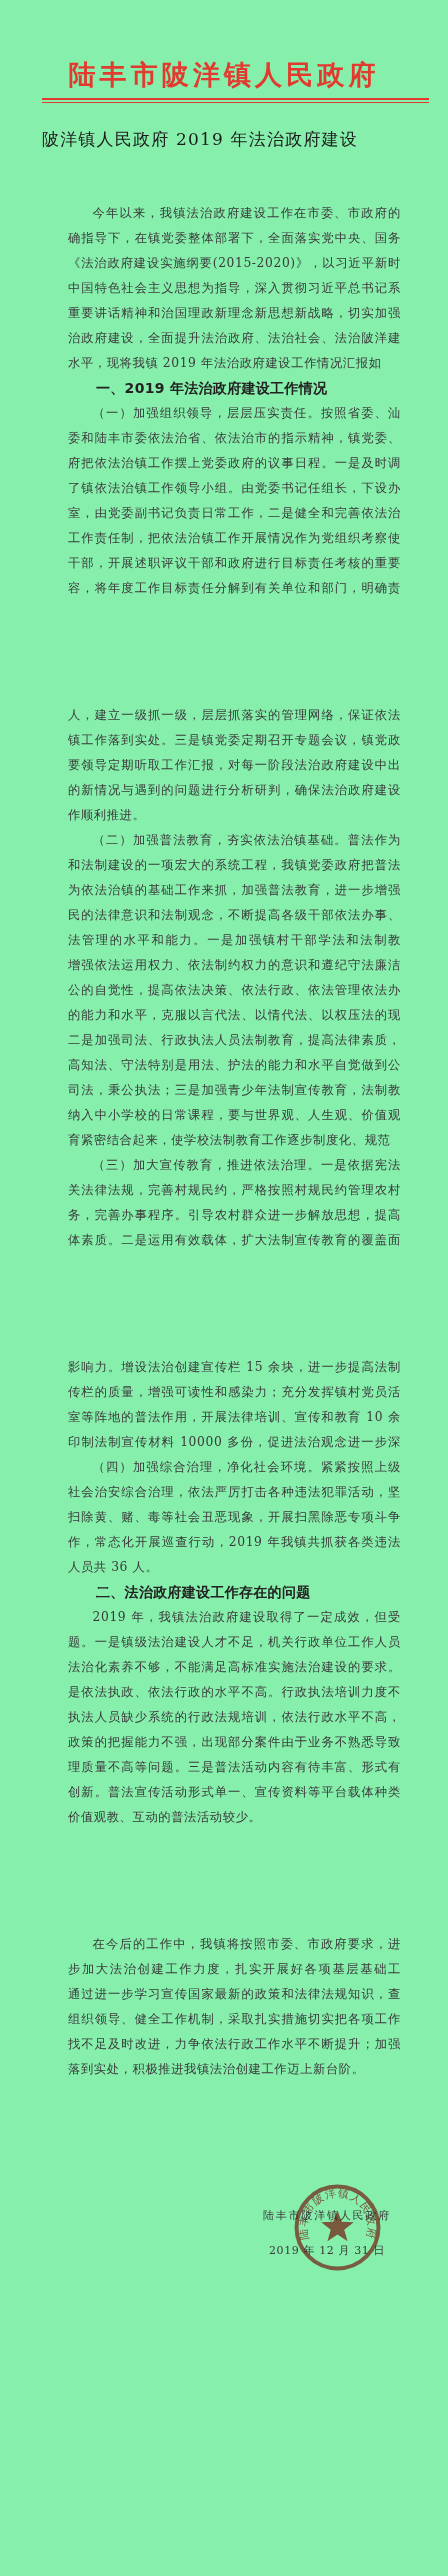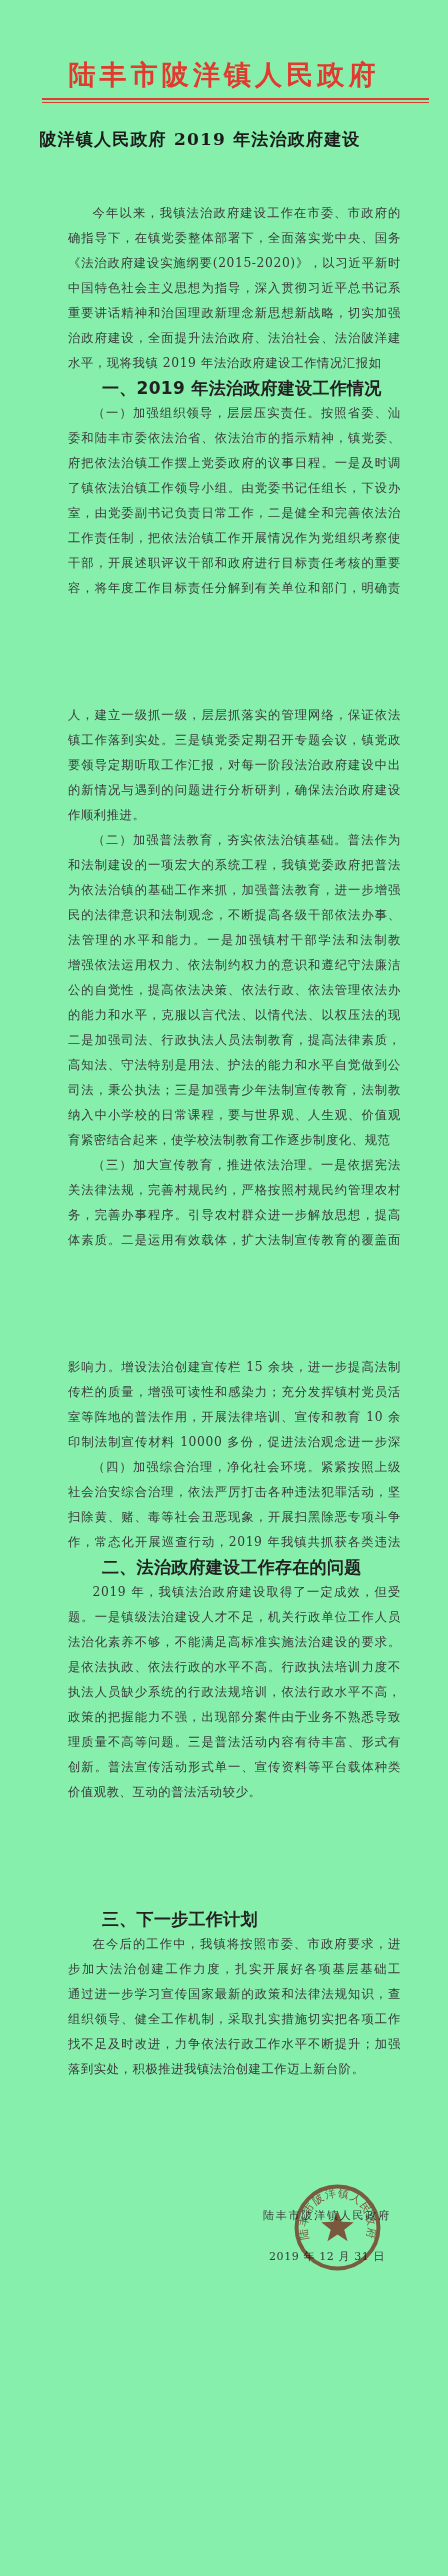--- a/index.html
+++ b/index.html
@@ -5,35 +5,35 @@
   html,body{margin:0;padding:0;background:#fcfbfa;}
   .page{position:relative;width:448px;height:2576px;background:#86efac;overflow:hidden;
         font-family:"DejaVu Serif","Liberation Serif",serif;}
   .letterhead{position:absolute;top:57px;left:0;width:448px;text-align:center;
         font-size:27px;font-weight:700;letter-spacing:4.1px;color:#e23a2e;
         font-family:"DejaVu Serif","Liberation Serif",serif;white-space:nowrap;}
   .rule{position:absolute;left:42px;width:387px;background:#e23a2e;}
   .rule.thick{top:98px;height:1.8px;}
   .rule.thin{top:102px;height:1.2px;}
   .doc-title{position:absolute;top:127px;left:0;width:400px;text-align:center;
-        color:#1c1c1c;font-weight:700;font-size:17px;line-height:24px;letter-spacing:1.2px;}
+        color:#1c1c1c;font-weight:400;font-size:17px;line-height:24px;letter-spacing:1.2px;}
   .doc-body{position:absolute;top:201px;left:68px;width:333px;color:#3a3a3a;
         font-size:12.3px;letter-spacing:0.6px;}
   .line{height:25px;line-height:25px;overflow:hidden;
         text-align:justify;text-align-last:justify;text-justify:inter-character;}
   .line.first{text-indent:2em;}
   .line.end{text-align:left;text-align-last:left;}
   .line.heading{text-align:left;text-align-last:left;text-indent:2em;
         font-family:"DejaVu Sans","Liberation Sans",sans-serif;
-        font-weight:700;font-size:17px;color:#222;letter-spacing:0.3px;}
+        font-weight:700;font-size:14px;color:#222;letter-spacing:0.3px;}
   .pagebreak{height:102px;}
   .signature{position:absolute;top:2208px;left:257px;width:140px;text-align:center;
         color:#3a3a3a;font-size:11px;}
   .signature .sig-org{letter-spacing:1.8px;white-space:nowrap;}
-  .signature .sig-date{margin-top:26px;letter-spacing:0.6px;white-space:nowrap;}
+  .signature .sig-date{margin-top:20px;letter-spacing:0.6px;white-space:nowrap;}
   .seal{position:absolute;left:292px;top:2182px;width:91px;height:91px;
         mix-blend-mode:multiply;opacity:0.92;}
 </style>
 </head>
 <body>
 
 <div class="page">
 
   <div class="letterhead">陆丰市陂洋镇人民政府</div>
   <div class="rule thick"></div>
@@ -85,32 +85,32 @@
       <div class="line mid">体素质。二是运用有效载体，扩大法制宣传教育的覆盖面和</div>
       <div class="pagebreak"></div>
       <div class="line mid">影响力。增设法治创建宣传栏 15 余块，进一步提高法制宣</div>
       <div class="line mid">传栏的质量，增强可读性和感染力；充分发挥镇村党员活动</div>
       <div class="line mid">室等阵地的普法作用，开展法律培训、宣传和教育 10 余次；</div>
       <div class="line mid">印制法制宣传材料 10000 多份，促进法治观念进一步深入人</div>
       <div class="line first">（四）加强综合治理，净化社会环境。紧紧按照上级有关</div>
       <div class="line mid">社会治安综合治理，依法严厉打击各种违法犯罪活动，坚决</div>
       <div class="line mid">扫除黄、赌、毒等社会丑恶现象，开展扫黑除恶专项斗争工</div>
       <div class="line mid">作，常态化开展巡查行动，2019 年我镇共抓获各类违法犯罪</div>
+      <div class="line end">人员共 36 人。</div>
       <div class="line heading">二、法治政府建设工作存在的问题</div>
       <div class="line first">2019 年，我镇法治政府建设取得了一定成效，但受各种</div>
       <div class="line mid">题。一是镇级法治建设人才不足，机关行政单位工作人员的</div>
       <div class="line mid">法治化素养不够，不能满足高标准实施法治建设的要求。二</div>
       <div class="line mid">是依法执政、依法行政的水平不高。行政执法培训力度不够，</div>
       <div class="line mid">执法人员缺少系统的行政法规培训，依法行政水平不高，对</div>
       <div class="line mid">政策的把握能力不强，出现部分案件由于业务不熟悉导致办</div>
       <div class="line mid">理质量不高等问题。三是普法活动内容有待丰富、形式有待</div>
       <div class="line mid">创新。普法宣传活动形式单一、宣传资料等平台载体种类少。</div>
       <div class="line end">价值观教、互动的普法活动较少。</div>
       <div class="pagebreak"></div>
-      <div class="line heading">三、下一步工作计划</div>
       <div class="line first">在今后的工作中，我镇将按照市委、市政府要求，进一</div>
       <div class="line mid">步加大法治创建工作力度，扎实开展好各项基层基础工作，</div>
       <div class="line mid">通过进一步学习宣传国家最新的政策和法律法规知识，查</div>
       <div class="line mid">组织领导、健全工作机制，采取扎实措施切实把各项工作</div>
       <div class="line mid">找不足及时改进，力争依法行政工作水平不断提升；加强</div>
       <div class="line end">落到实处，积极推进我镇法治创建工作迈上新台阶。</div>
     </div>
 
   <div class="signature">
     <div class="sig-org">陆丰市陂洋镇人民政府</div>

